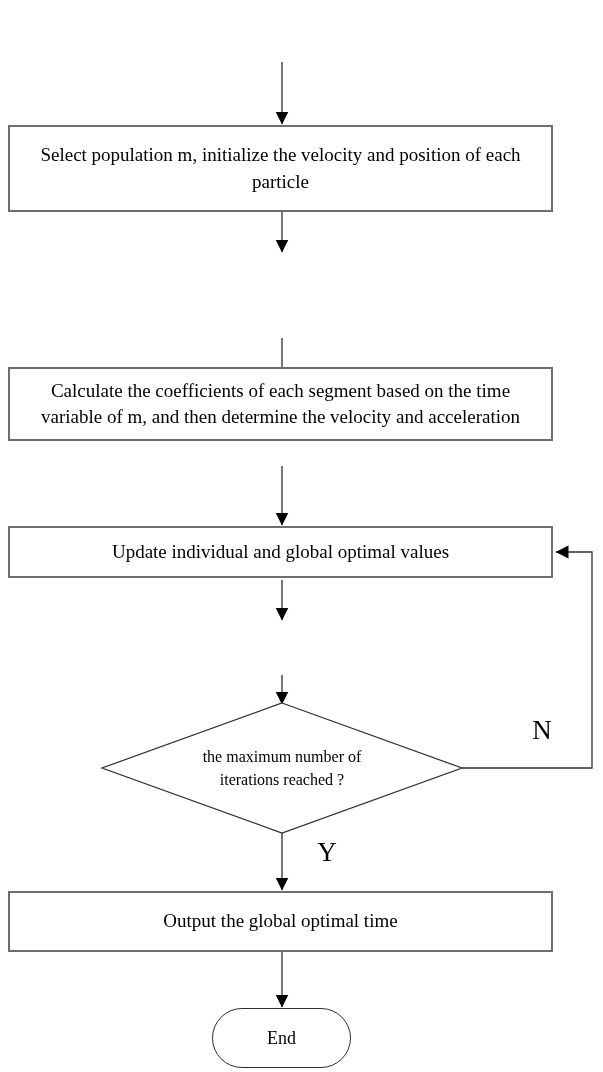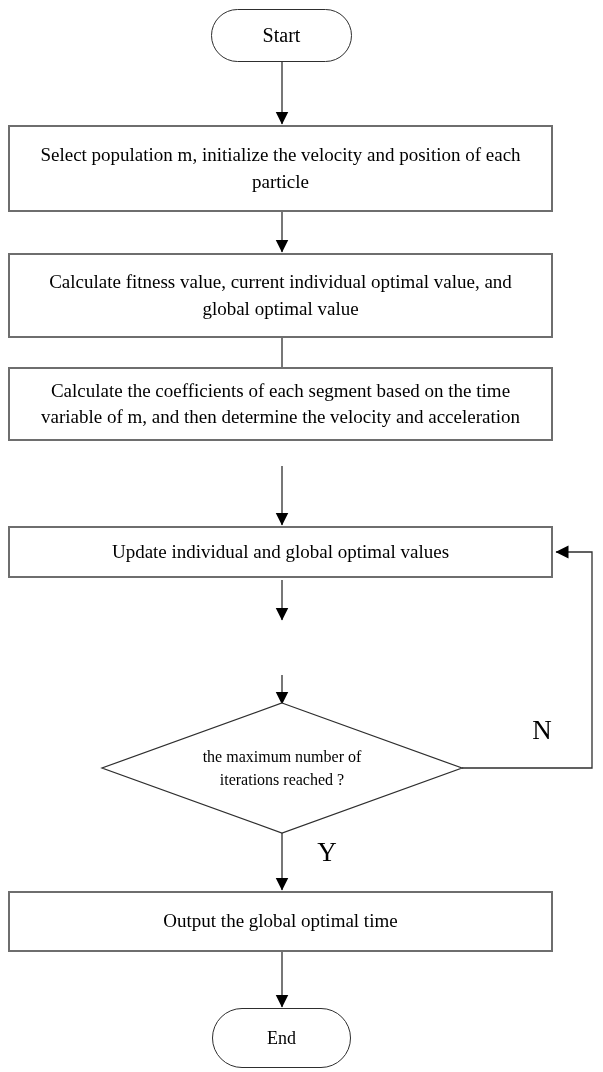--- a/index.html
+++ b/index.html
@@ -97,33 +97,26 @@
     <line x1="282" y1="580" x2="282" y2="620" stroke="#2e2e2e" stroke-width="1.3" marker-end="url(#ah)"></line>
     <line x1="282" y1="675" x2="282" y2="704" stroke="#2e2e2e" stroke-width="1.3" marker-end="url(#ah)"></line>
     <line x1="282" y1="833" x2="282" y2="890" stroke="#2e2e2e" stroke-width="1.3" marker-end="url(#ah)"></line>
     <line x1="282" y1="946" x2="282" y2="1007" stroke="#2e2e2e" stroke-width="1.3" marker-end="url(#ah)"></line>
 
     <polyline points="462,768 592,768 592,552 556,552" fill="none" stroke="#2e2e2e" stroke-width="1.3" marker-end="url(#ah)"></polyline>
 
     <polygon points="282,703 462,768 282,833 102,768" fill="#ffffff" stroke="#2e2e2e" stroke-width="1.2"></polygon>
   </svg>
 
-  <div class="node terminal" id="node-start">
-    <span>Start</span>
-  </div>
 
   <div class="node rect" id="node-step1">
     <span>Select population m, initialize the velocity and position of each
 particle</span>
   </div>
 
-  <div class="node rect" id="node-step2">
-    <span>Calculate fitness value, current individual optimal value, and
-global optimal value</span>
-  </div>
 
   <div class="node rect" id="node-step3">
     <span>Calculate the coefficients of each segment based on the time
 variable of m, and then determine the velocity and acceleration</span>
   </div>
 
   <div class="node rect" id="node-step4">
     <span>Update individual and global optimal values</span>
   </div>
 

